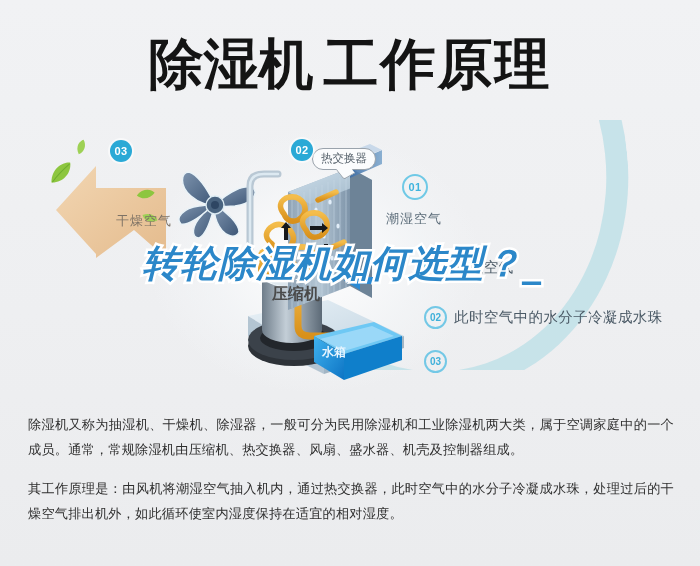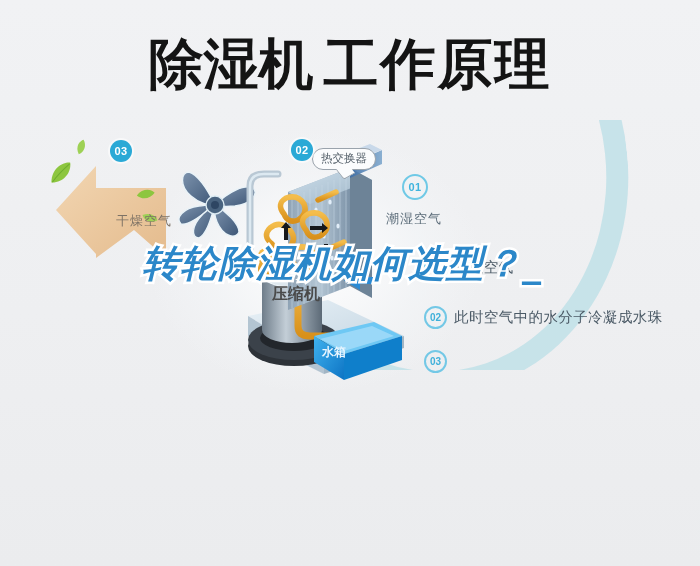--- a/index.html
+++ b/index.html
@@ -478,14 +478,18 @@
     </div>
     <div class="legend-row lg-3">
       <span class="lg-badge">03</span>
     </div>
   </div>
 
   <div class="overlay">
     <div class="overlay-line l1">转轮除湿机如何选型？_</div>
   </div>
 
+  <div class="body-copy">
+    <p class="para">除湿机又称为抽湿机、干燥机、除湿器，一般可分为民用除湿机和工业除湿机两大类，属于空调家庭中的一个成员。通常，常规除湿机由压缩机、热交换器、风扇、盛水器、机壳及控制器组成。</p>
+    <p class="para">其工作原理是：由风机将潮湿空气抽入机内，通过热交换器，此时空气中的水分子冷凝成水珠，处理过后的干燥空气排出机外，如此循环使室内湿度保持在适宜的相对湿度。</p>
+  </div>
 
 </div>
 
 </body></html>

